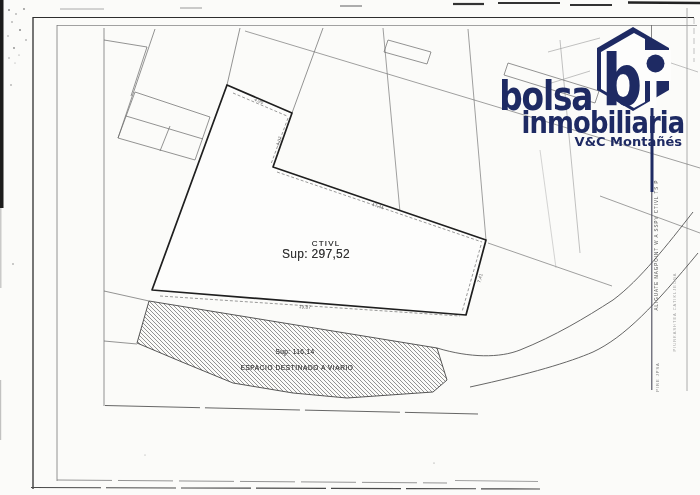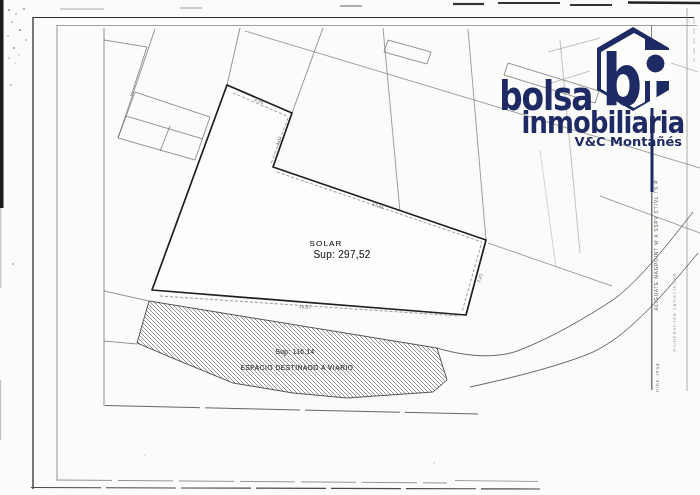--- a/index.html
+++ b/index.html
@@ -9,21 +9,21 @@
     font-family:"Liberation Sans", sans-serif;
   }
   #plan-svg{position:absolute;left:0;top:0;z-index:1;}
   .lbl{
     position:absolute;z-index:3;color:#333;white-space:nowrap;
     transform:translate(-50%,-50%);
     font-family:"Liberation Sans", sans-serif;
     text-shadow:0 0 .4px #777;
   }
   .lbl-solar{font-size:8px;letter-spacing:1.2px;left:326px;top:243px;}
-  .lbl-solar-area{font-size:10px;letter-spacing:.3px;left:342px;top:254px;}
+  .lbl-solar-area{font-size:12px;letter-spacing:.3px;left:316px;top:254px;}
   .lbl-viario-area{font-size:6.5px;letter-spacing:.4px;left:295px;top:351px;color:#3c3c3c;}
   .lbl-viario{font-size:6.5px;letter-spacing:.6px;left:297px;top:367px;color:#3c3c3c;}
   .dim{font-size:4.5px;color:#555;text-shadow:none;letter-spacing:.2px;}
   .vtext{font-size:4.5px;color:#666;text-shadow:none;letter-spacing:1px;z-index:2;}
   .logo-word{
     position:absolute;z-index:4;color:#1e2a63;font-weight:bold;line-height:1;
     font-family:"DejaVu Sans", sans-serif;transform-origin:right top;
   }
   .logo-bolsa{right:108px;top:76px;font-size:40px;letter-spacing:-1.5px;transform:scaleX(.82);}
   .logo-inmo{right:16px;top:108px;font-size:30px;letter-spacing:-1px;transform:scaleX(.86);}
@@ -138,21 +138,21 @@
     <path d="M633,27 L669,48 L669,90 L633,111 L597,90 L597,48 Z" fill="#1e2a63"></path>
     <path d="M634,33 L601,52 L601,89 L634,108 L645,102 L645,39 Z" fill="#fdfdfc"></path>
     <text transform="translate(622,105) scale(0.78,1)" text-anchor="middle" font-family="DejaVu Sans, sans-serif" font-size="72" font-weight="bold" fill="#1e2a63">b</text>
     <rect x="641" y="50" width="30" height="31" fill="#fdfdfc"></rect>
     <circle cx="655.5" cy="63.5" r="9" fill="#1e2a63"></circle>
     <rect x="650" y="81" width="6.5" height="27" fill="#fdfdfc"></rect>
     <rect x="651.5" y="81" width="3.5" height="27" fill="#1e2a63" opacity="0"></rect>
   </g>
 </svg>
 
-<div class="lbl lbl-solar">SOLAR</div>
+<div class="lbl lbl-solar">CTIVL</div>
 <div class="lbl lbl-solar-area">Sup: 297,52</div>
 <div class="lbl lbl-viario-area">Sup: 116,14</div>
 <div class="lbl lbl-viario">ESPACIO DESTINADO A VIARIO</div>
 
 <div class="lbl dim" style="left:259px;top:101px;transform:translate(-50%,-50%) rotate(24deg);">4,90</div>
 <div class="lbl dim" style="left:279px;top:141px;transform:translate(-50%,-50%) rotate(-70deg);">4,07</div>
 <div class="lbl dim" style="left:378px;top:206px;transform:translate(-50%,-50%) rotate(19deg);">17,41</div>
 <div class="lbl dim" style="left:305px;top:307px;transform:translate(-50%,-50%) rotate(4deg);">19,87</div>
 <div class="lbl dim" style="left:480px;top:278px;transform:translate(-50%,-50%) rotate(-75deg);">7,41</div>
 

